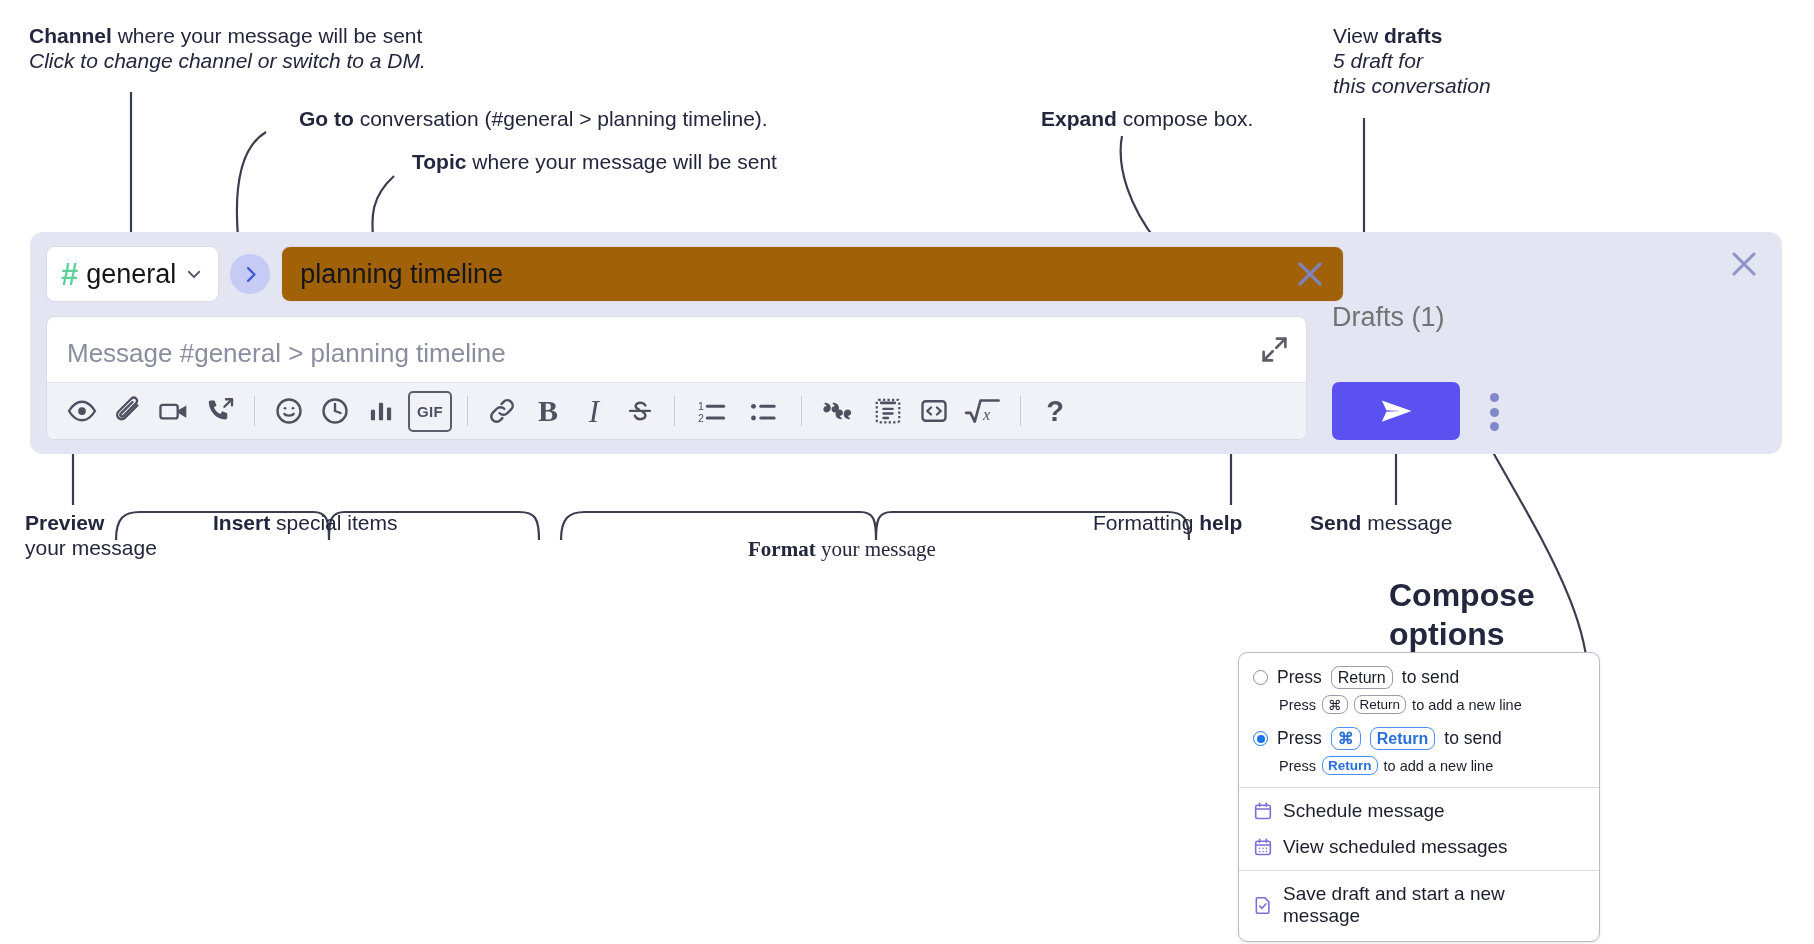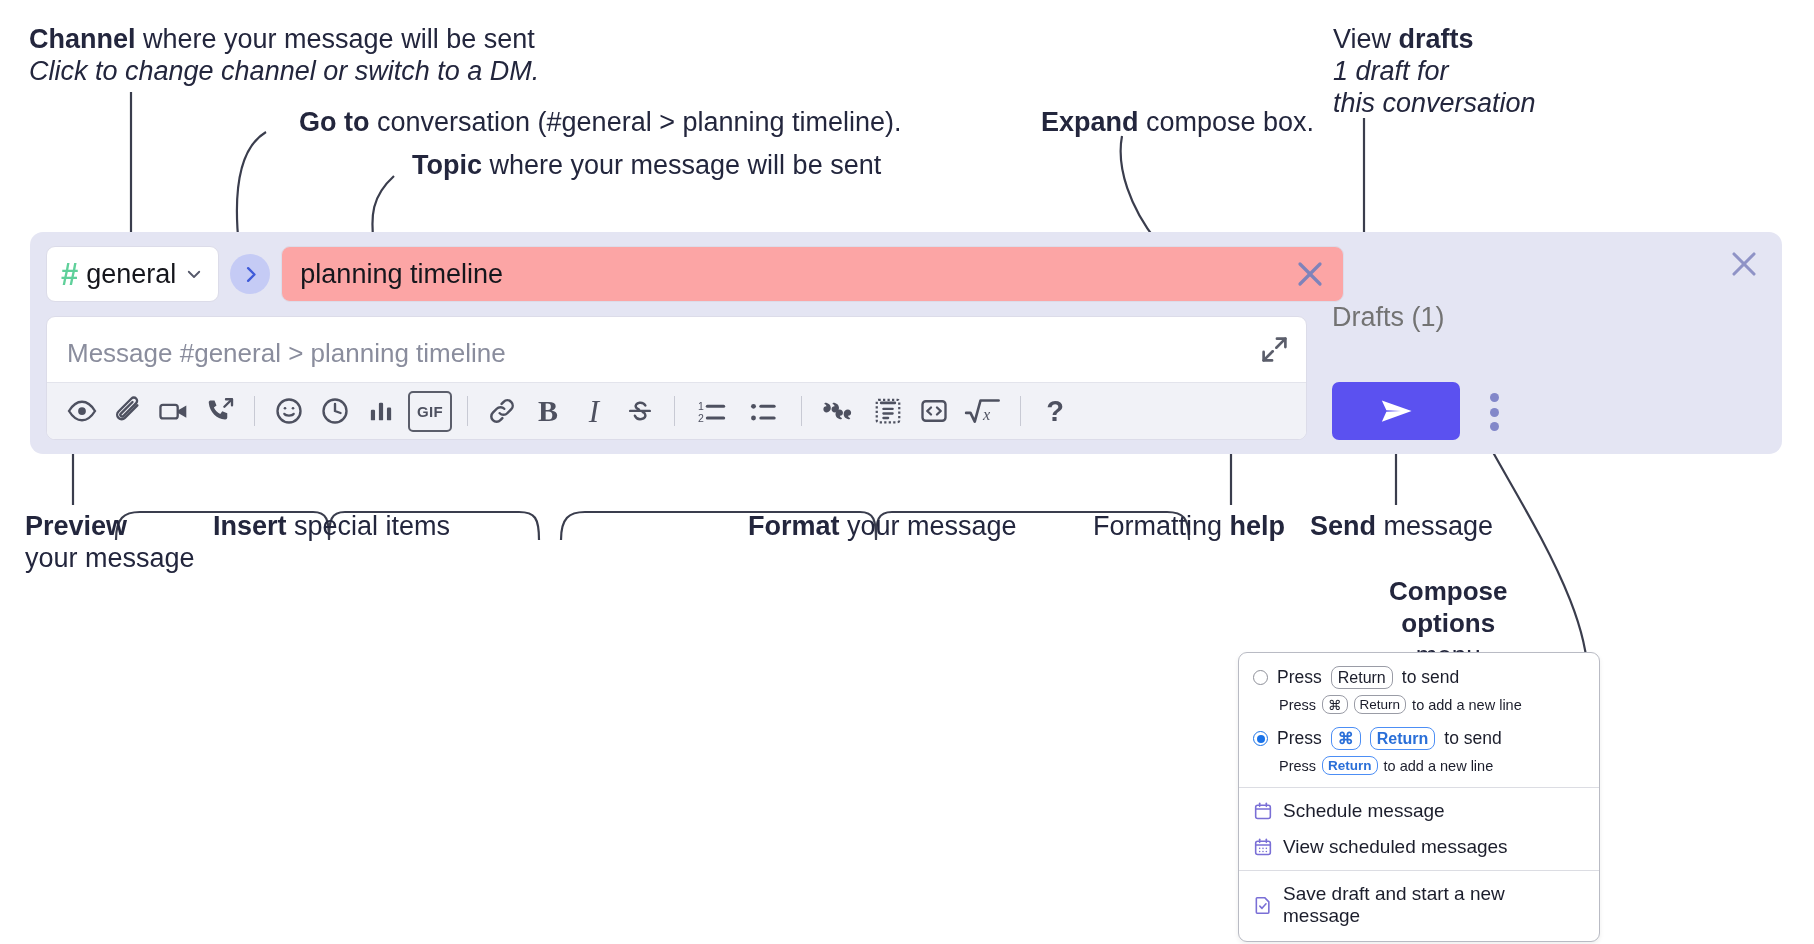--- a/index.html
+++ b/index.html
@@ -8,29 +8,29 @@
     background: #ffffff;
     font-family: "Liberation Sans", sans-serif;
     color: #1f2239;
     overflow: hidden;
   }
   #stage { position: relative; width: 1814px; height: 944px; }
 
   
   .anno {
     position: absolute;
-    font-size: 27px;
+    font-size: 21px;
     line-height: 1.18;
     color: #23263d;
     white-space: nowrap;
     font-weight: 400;
   }
   .anno b { font-weight: 700; }
   .anno i { font-style: italic; }
-  .anno.big { font-size: 26px; text-align: center; }
+  .anno.big { font-size: 32px; }
 
   svg.lines { position: absolute; left: 0; top: 0; width: 1814px; height: 944px; pointer-events: none; }
 
   
   #composer {
     position: absolute;
     left: 30px; top: 232px;
     width: 1752px; height: 222px;
     background: #e4e5f3;
     border-radius: 13px;
@@ -52,21 +52,21 @@
   .chan-name { font-size: 27px; color: #15161c; }
   .chev { width: 18px; height: 18px; }
   .goto-btn {
     width: 40px; height: 40px; border-radius: 50%;
     background: #c5cbf5; display: flex; align-items: center; justify-content: center;
     cursor: pointer; flex: 0 0 auto;
   }
   .topic-field {
     position: relative;
     width: 1063px; height: 56px;
-    background: #fca5a5; border: 1px solid #dcdce9; border-radius: 9px;
+    background: #a16207; border: 1px solid #dcdce9; border-radius: 9px;
     display: flex; align-items: center;
   }
   .topic-val {
     font-size: 27px; color: #15161c; margin-left: 18px;
   }
   .topic-clear {
     position: absolute; right: 18px; top: 50%; transform: translateY(-50%);
     width: 30px; height: 30px; cursor: pointer;
   }
 
@@ -234,34 +234,34 @@
   <div class="anno" style="left:1041px; top:107px;">
     <b>Expand</b><span> compose box.</span>
   </div>
 
   <div class="anno" style="left:412px; top:150px;">
     <b>Topic</b><span> where your message will be sent</span>
   </div>
 
   <div class="anno" style="left:1333px; top:24px;">
     <div><span>View </span><b>drafts</b></div>
-    <div><i>1 draft for</i></div>
+    <div><i>5 draft for</i></div>
     <div><i>this conversation</i></div>
   </div>
 
   <div class="anno" style="left:25px; top:511px;">
     <div><b>Preview</b></div>
     <div>your message</div>
   </div>
 
   <div class="anno" style="left:213px; top:511px;">
     <b>Insert</b><span> special items</span>
   </div>
 
-  <div class="anno" style="left:748px; top:511px;">
+  <div class="anno" style="left:748px; top:537px;font-family:Liberation Serif, serif;">
     <b>Format</b><span> your message</span>
   </div>
 
   <div class="anno" style="left:1093px; top:511px;">
     <span>Formatting </span><b>help</b>
   </div>
 
   <div class="anno" style="left:1310px; top:511px;">
     <b>Send</b><span> message</span>
   </div>

